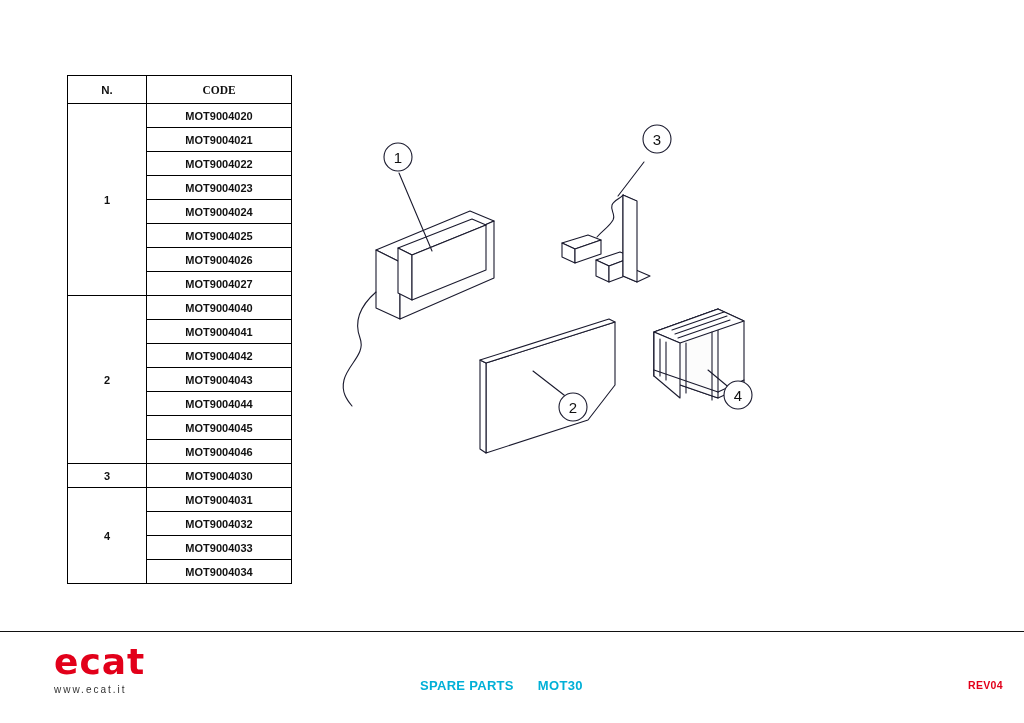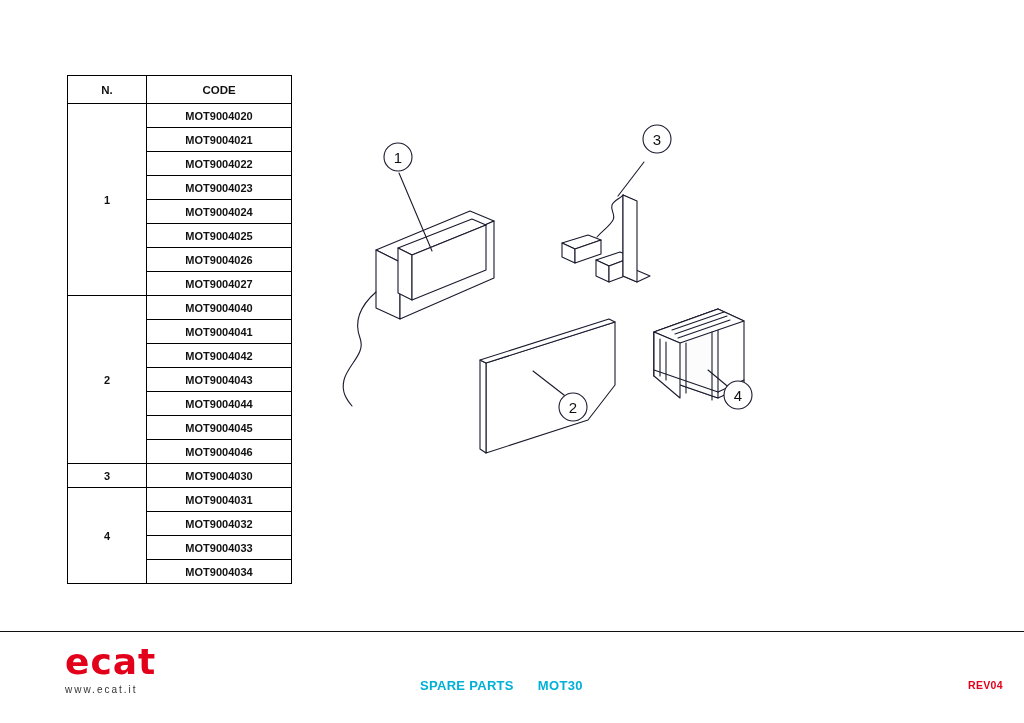--- a/index.html
+++ b/index.html
@@ -33,21 +33,21 @@
     padding: 0;
     height: 23px;
     font-weight: bold;
   }
   #parts-table th {
     font-weight: bold;
     font-size: 11.5px;
     height: 27px;
   }
   #parts-table .col-n  { width: 78px; }
-  #parts-table .col-code { width: 144px; }
+  #parts-table .col-code { width: 144px; font-family: Liberation Serif, serif; }
   #parts-table td.group-cell {
     font-size: 11px;
   }
 
   
   #drawing {
     position: absolute;
     left: 320px;
     top: 80px;
     width: 690px;
@@ -59,21 +59,21 @@
   #footer-rule {
     position: absolute;
     left: 0;
     top: 631px;
     width: 1024px;
     height: 0;
     border-top: 1px solid #111111;
   }
   #logo-block {
     position: absolute;
-    left: 65px;
+    left: 54px;
     top: 645px;
     width: 200px;
   }
   #logo-text {
     font-family: "DejaVu Sans", sans-serif;
     font-size: 36px;
     font-weight: bold;
     letter-spacing: 1px;
     color: #e2001a;
     line-height: 34px;

